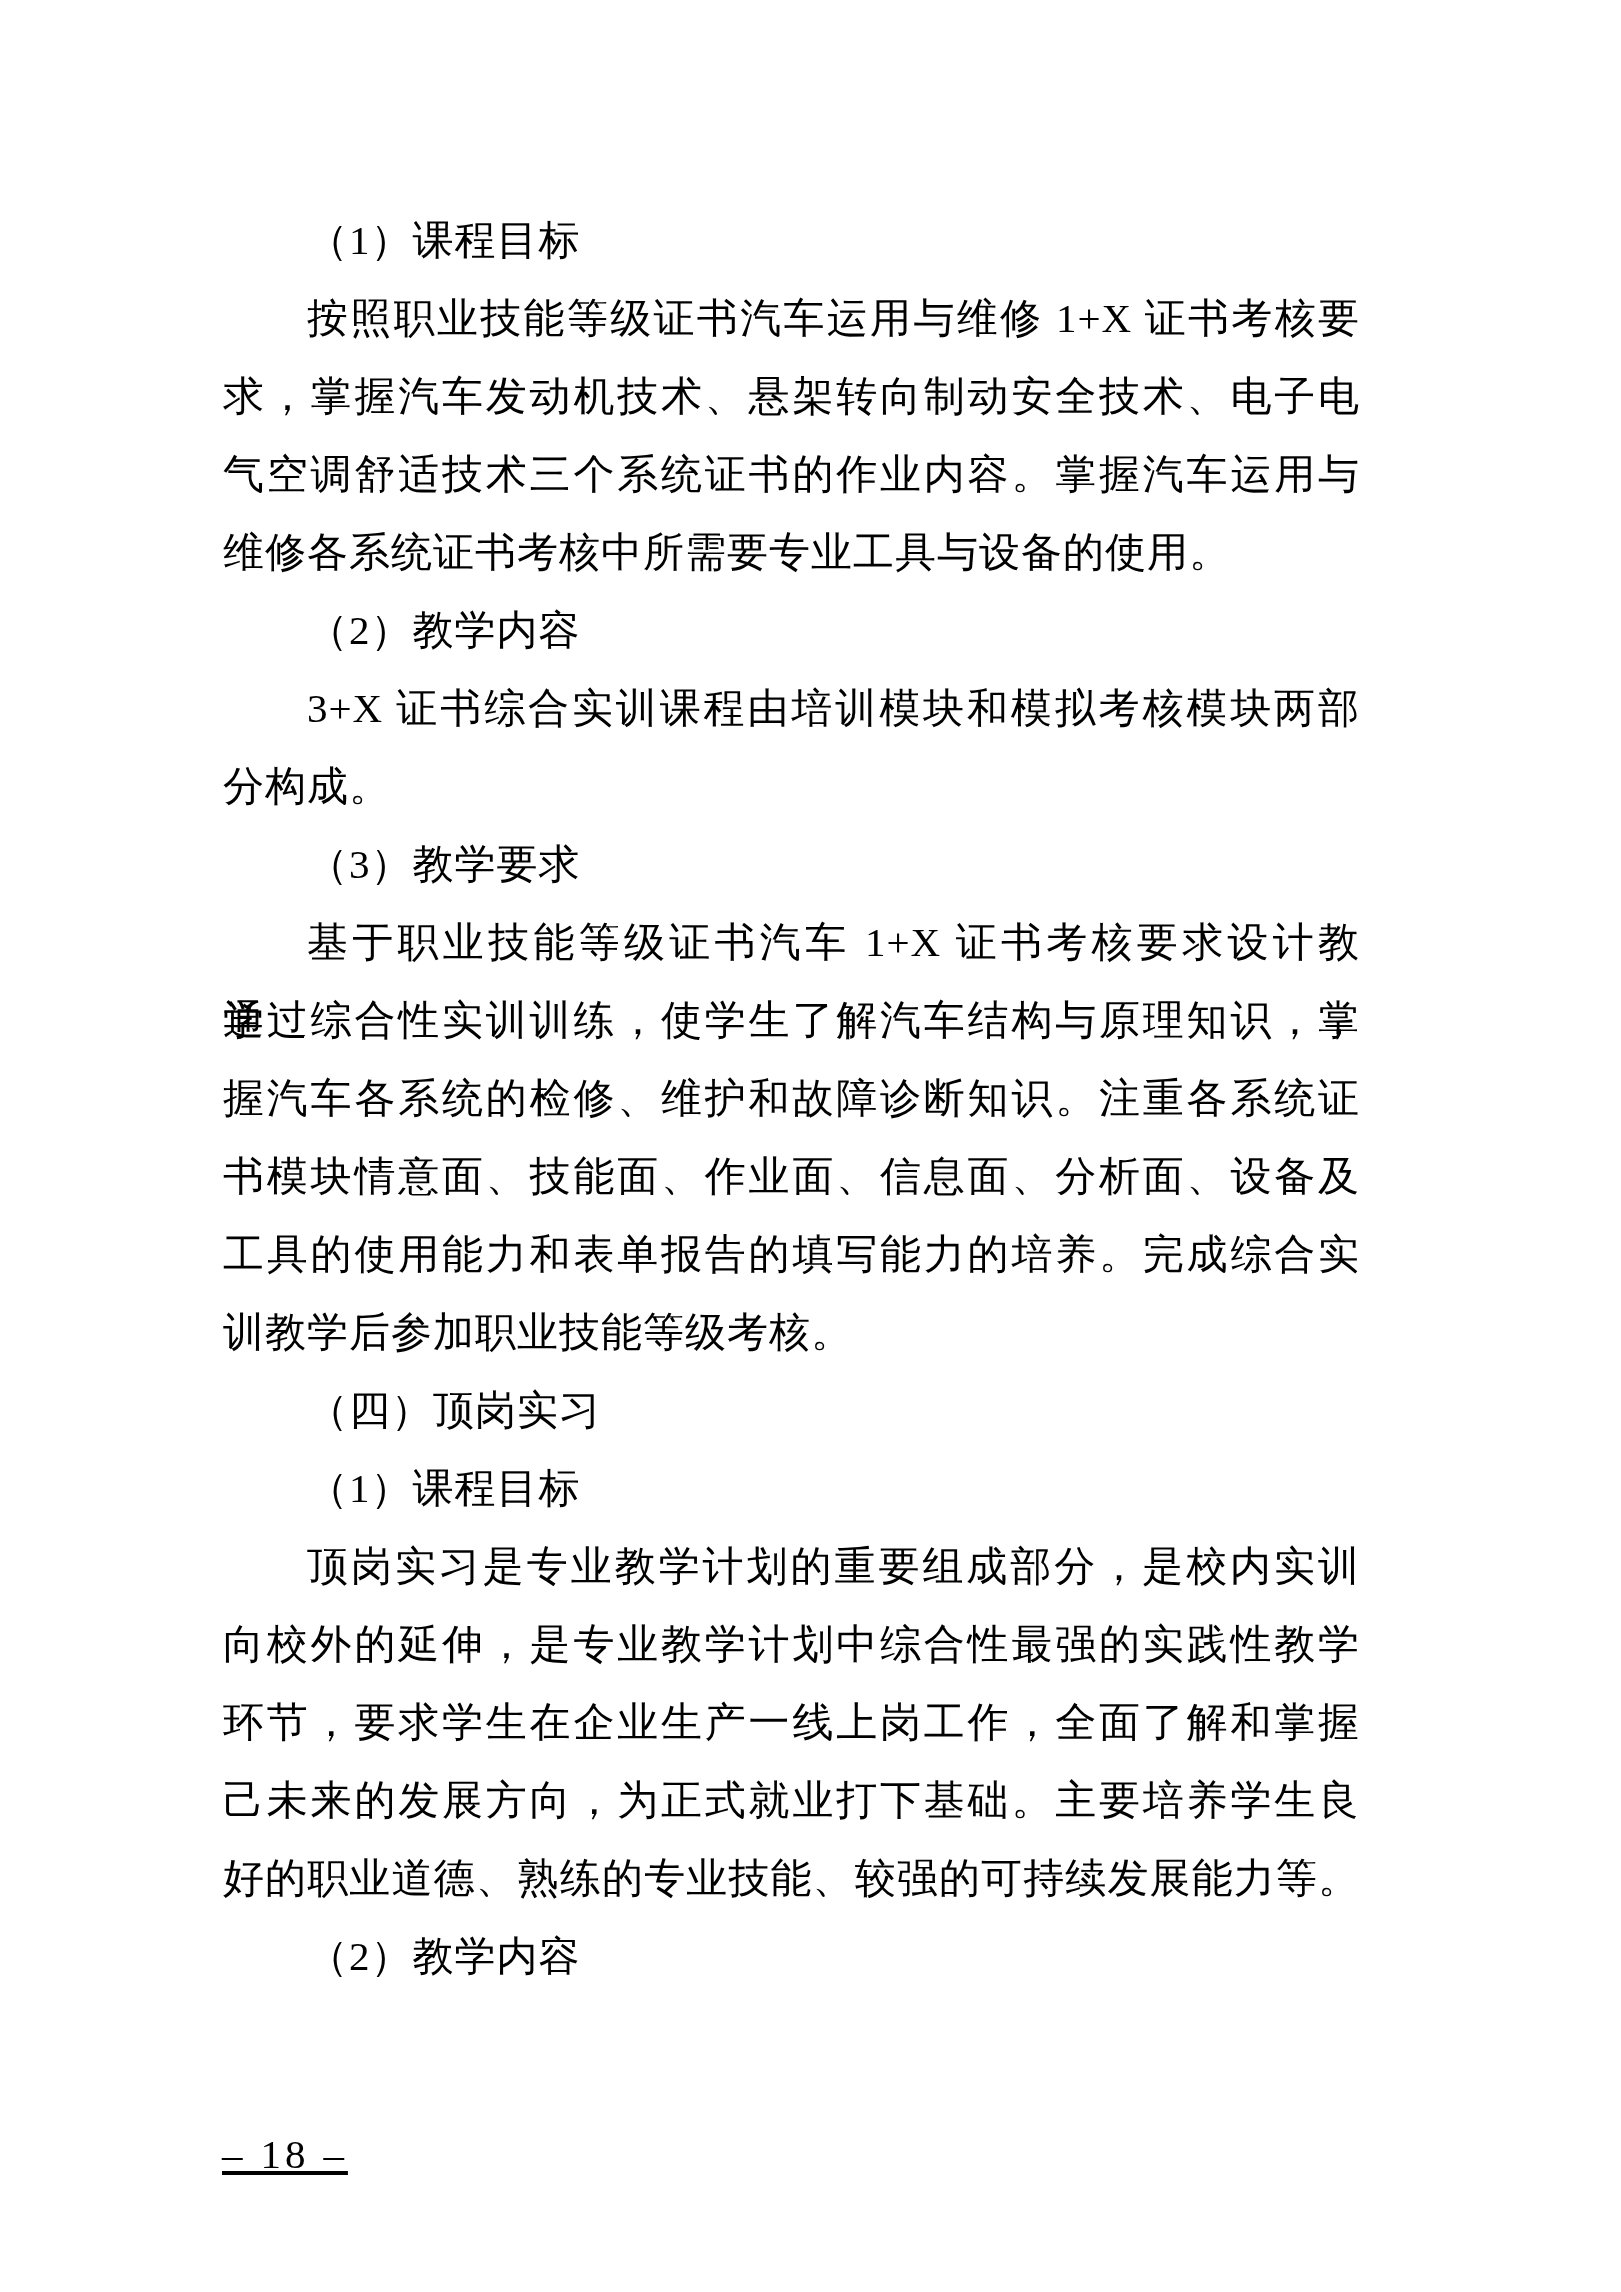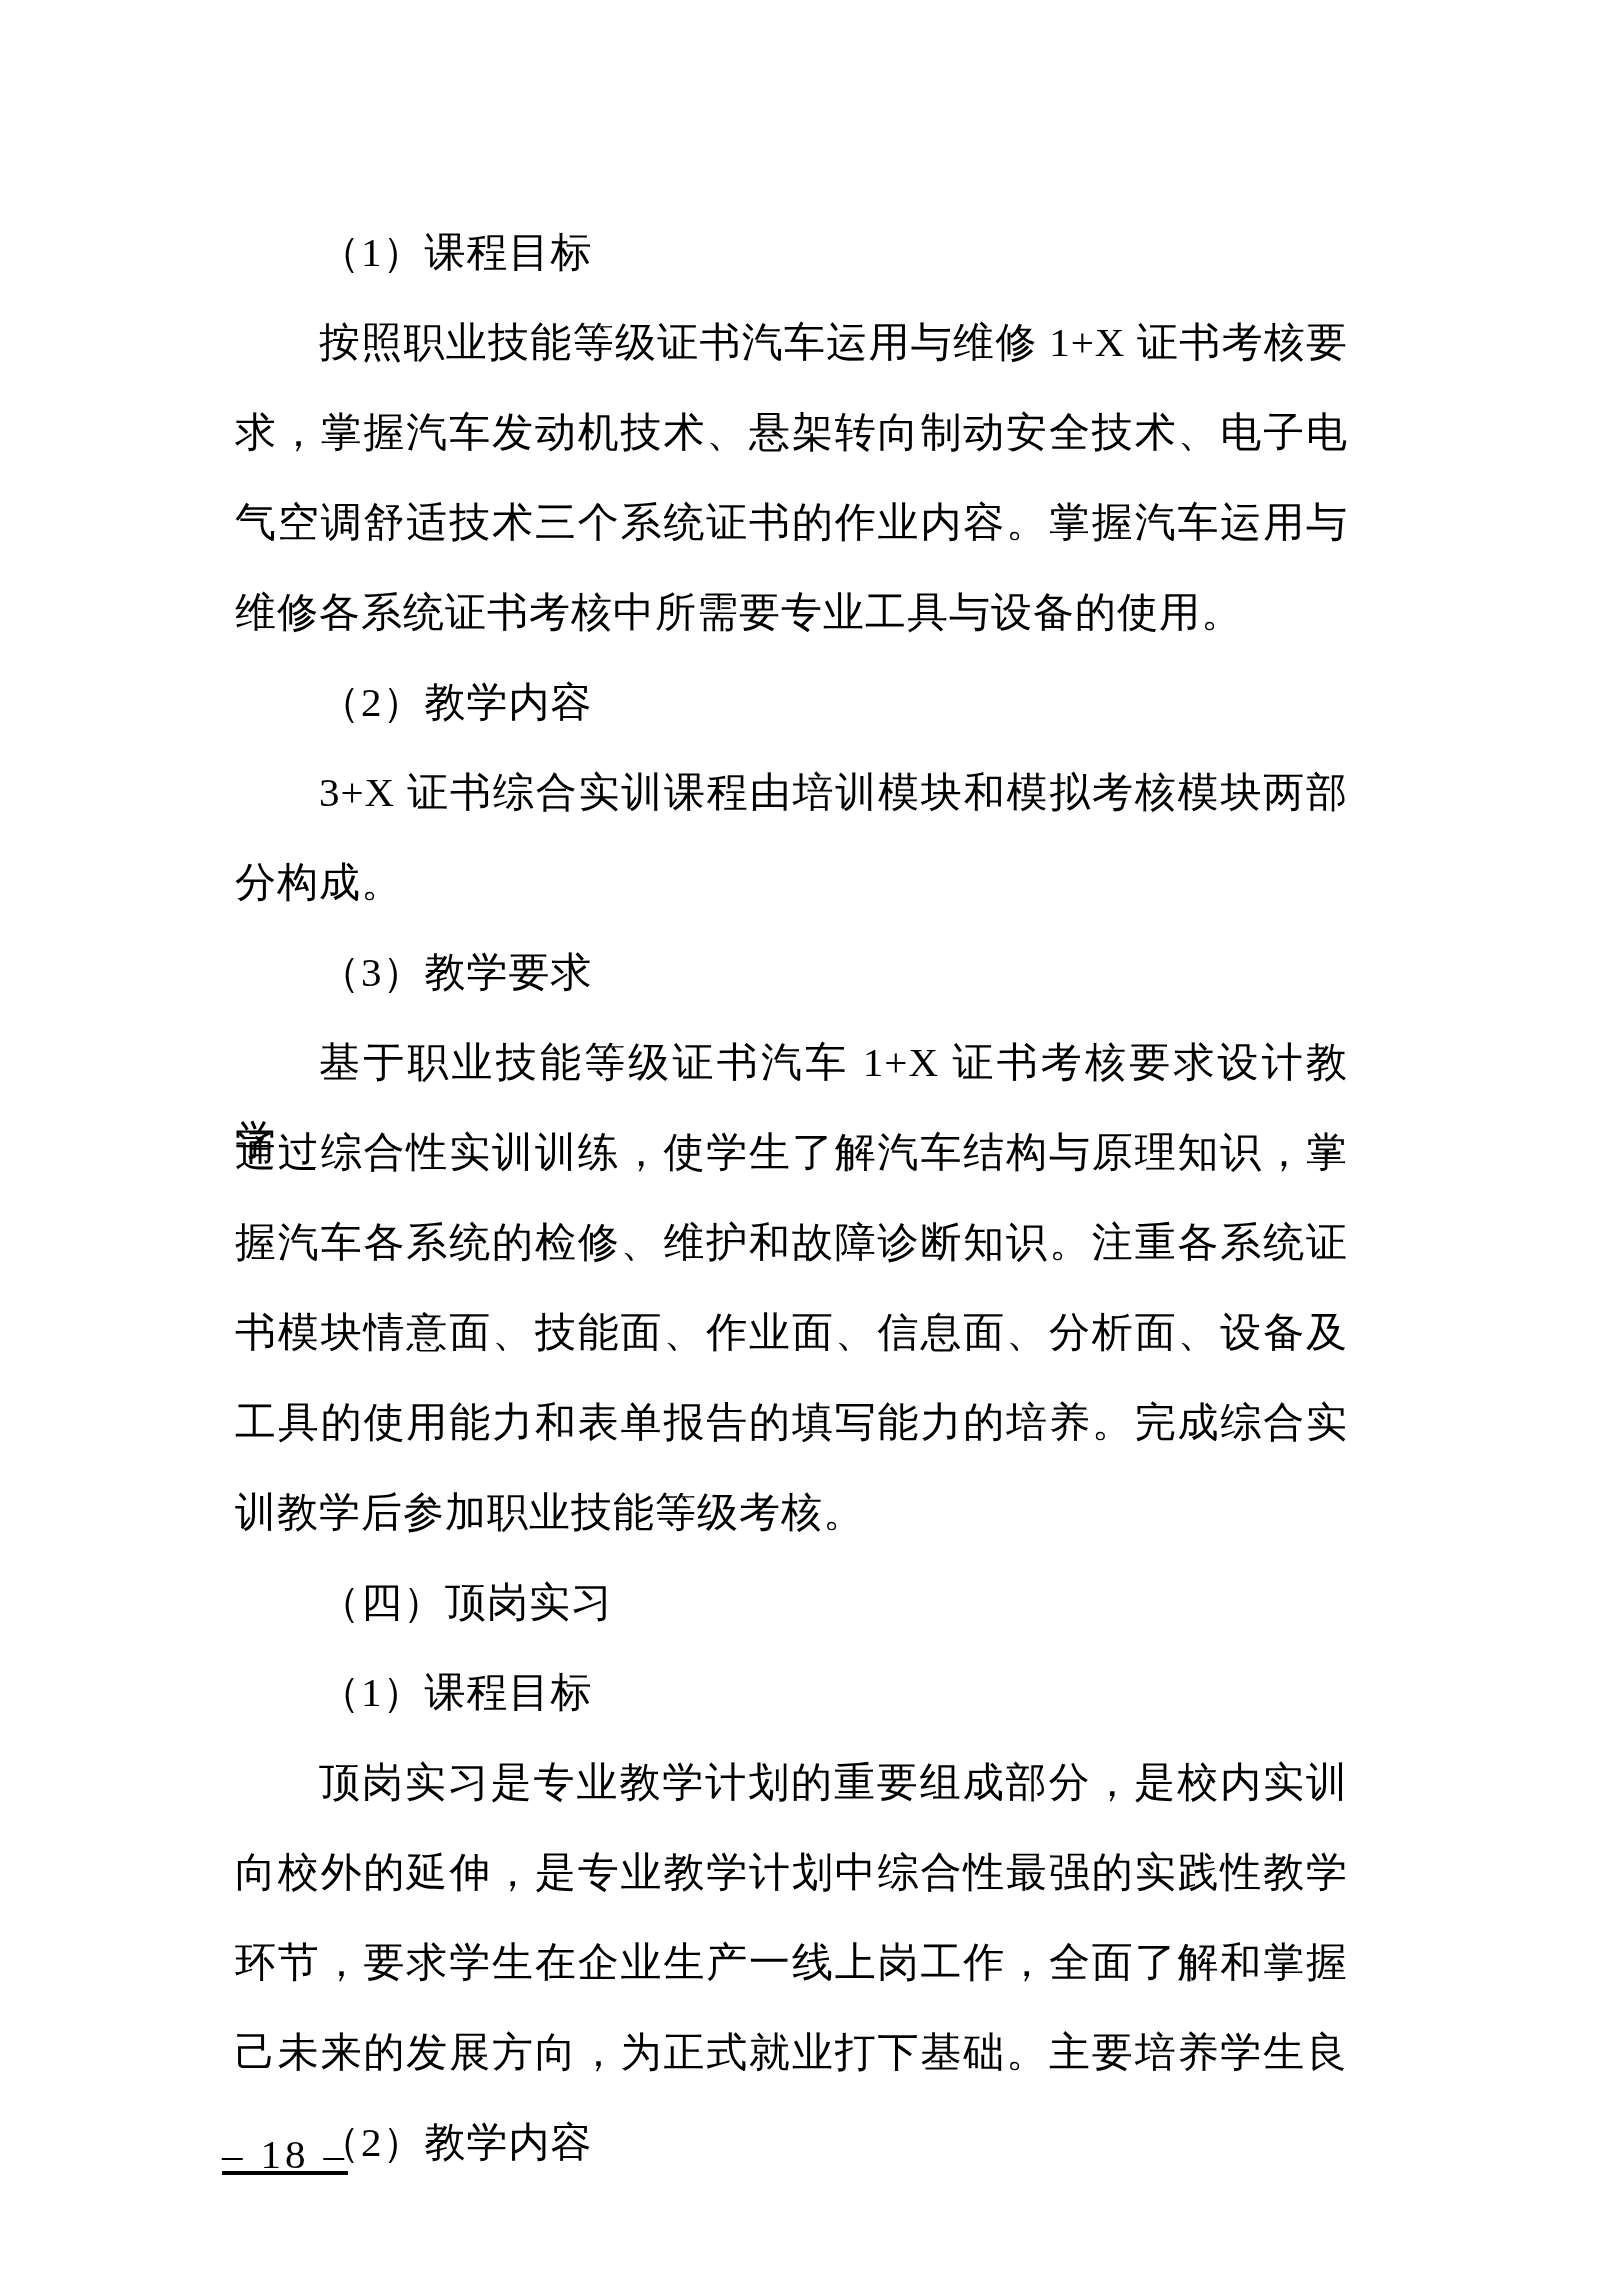--- a/index.html
+++ b/index.html
@@ -20,21 +20,21 @@
     inset: 0;
     background: #ffffff;
   }
   .text-block {
     position: absolute;
     left: 223px;
     top: 201px;
     width: 1137px;
   }
   .ln {
-    margin: 12px;
+    margin: 0;
     padding: 0;
     font-size: 41px;
     line-height: 78px;
     height: 78px;
     letter-spacing: 1px;
     white-space: normal;
     overflow: visible;
   }
   .indent {
     text-indent: 84px;
@@ -73,17 +73,18 @@
     <p class="ln just">握汽车各系统的检修、维护和故障诊断知识。注重各系统证</p>
     <p class="ln just">书模块情意面、技能面、作业面、信息面、分析面、设备及</p>
     <p class="ln just">工具的使用能力和表单报告的填写能力的培养。完成综合实</p>
     <p class="ln">训教学后参加职业技能等级考核。</p>
     <p class="ln indent">（四）顶岗实习</p>
     <p class="ln indent">（1）课程目标</p>
     <p class="ln indent just">顶岗实习是专业教学计划的重要组成部分，是校内实训</p>
     <p class="ln just">向校外的延伸，是专业教学计划中综合性最强的实践性教学</p>
     <p class="ln just">环节，要求学生在企业生产一线上岗工作，全面了解和掌握</p>
     <p class="ln just">己未来的发展方向，为正式就业打下基础。主要培养学生良</p>
+    <p class="ln just">好的职业道德、熟练的专业技能、较强的可持续发展能力等。</p>
     <p class="ln indent">（2）教学内容</p>
   </div>
   <div class="page-number">– 18 –</div>
 </div>
 
 
 </body></html>

